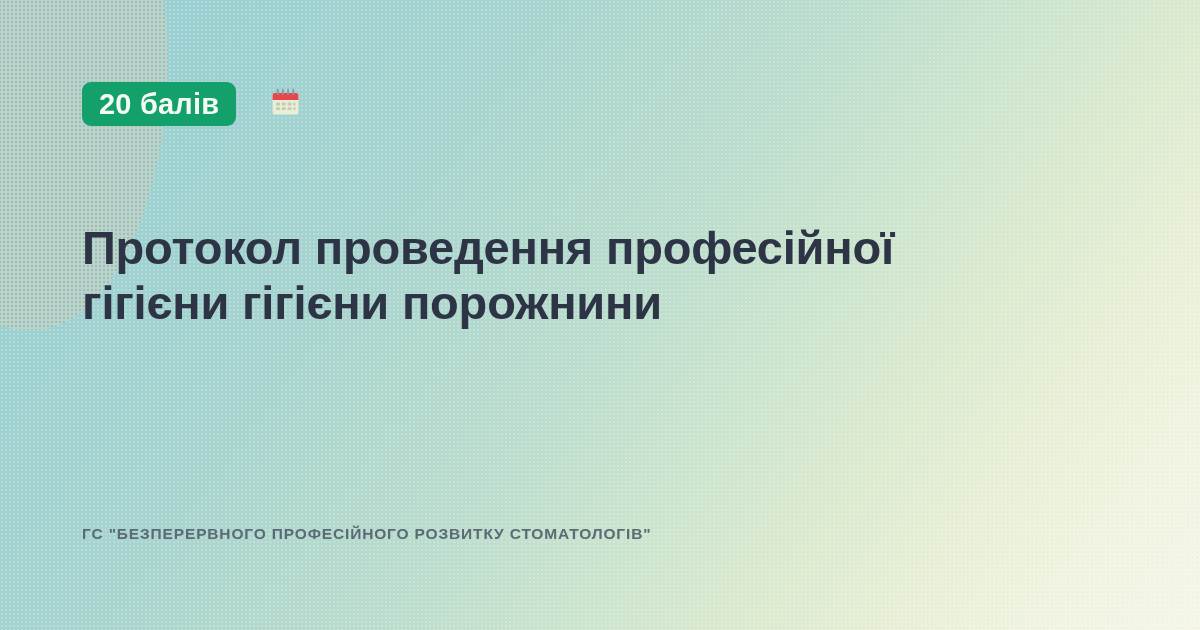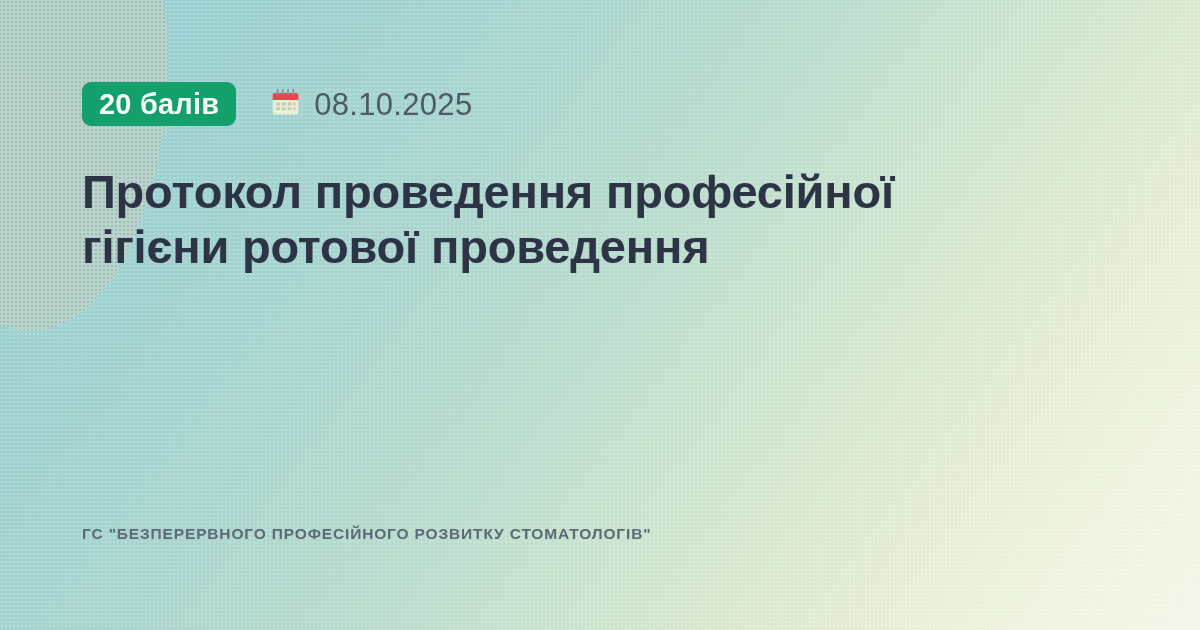--- a/index.html
+++ b/index.html
@@ -148,21 +148,21 @@
   }
 
   .meta-icon {
     display: inline-block;
     margin-right: 13px;
     flex: none;
   }
 
   
   .title-wrap {
-    margin-top: 36px;
+    margin-top: 92px;
   }
   .title {
     font-size: 47px;
     font-weight: bold;
     line-height: 1.18;
     color: #2d3446;
     letter-spacing: -0.2px;
     max-width: 1010px;
   }
 
@@ -222,28 +222,27 @@
               <rect x="13.7" y="18" width="4.6" height="3.4" rx="0.6"></rect>
               <rect x="20.4" y="18" width="4.6" height="3.4" rx="0.6"></rect>
               <rect x="27.1" y="18" width="2.5" height="3.4" rx="0.6"></rect>
               <rect x="7" y="23.4" width="4.6" height="3.4" rx="0.6"></rect>
               <rect x="13.7" y="23.4" width="4.6" height="3.4" rx="0.6"></rect>
               <rect x="20.4" y="23.4" width="4.6" height="3.4" rx="0.6"></rect>
               <rect x="27.1" y="23.4" width="2.5" height="3.4" rx="0.6"></rect>
             </g>
           </svg>
         </span>
-        <span class="meta-text">08.10.2025</span>
       </span>
 
 
     </div>
 
     <div class="title-wrap">
-      <h1 class="title"><span>Протокол проведення професійної</span><br><span>гігієни ротової проведення</span></h1>
+      <h1 class="title"><span>Протокол проведення професійної</span><br><span>гігієни гігієни порожнини</span></h1>
     </div>
 
     <div class="footer">
       <div class="organizer">ГС "БЕЗПЕРЕРВНОГО ПРОФЕСІЙНОГО РОЗВИТКУ СТОМАТОЛОГІВ"</div>
     </div>
 
   </div>
 </div>
 
 </body></html>

